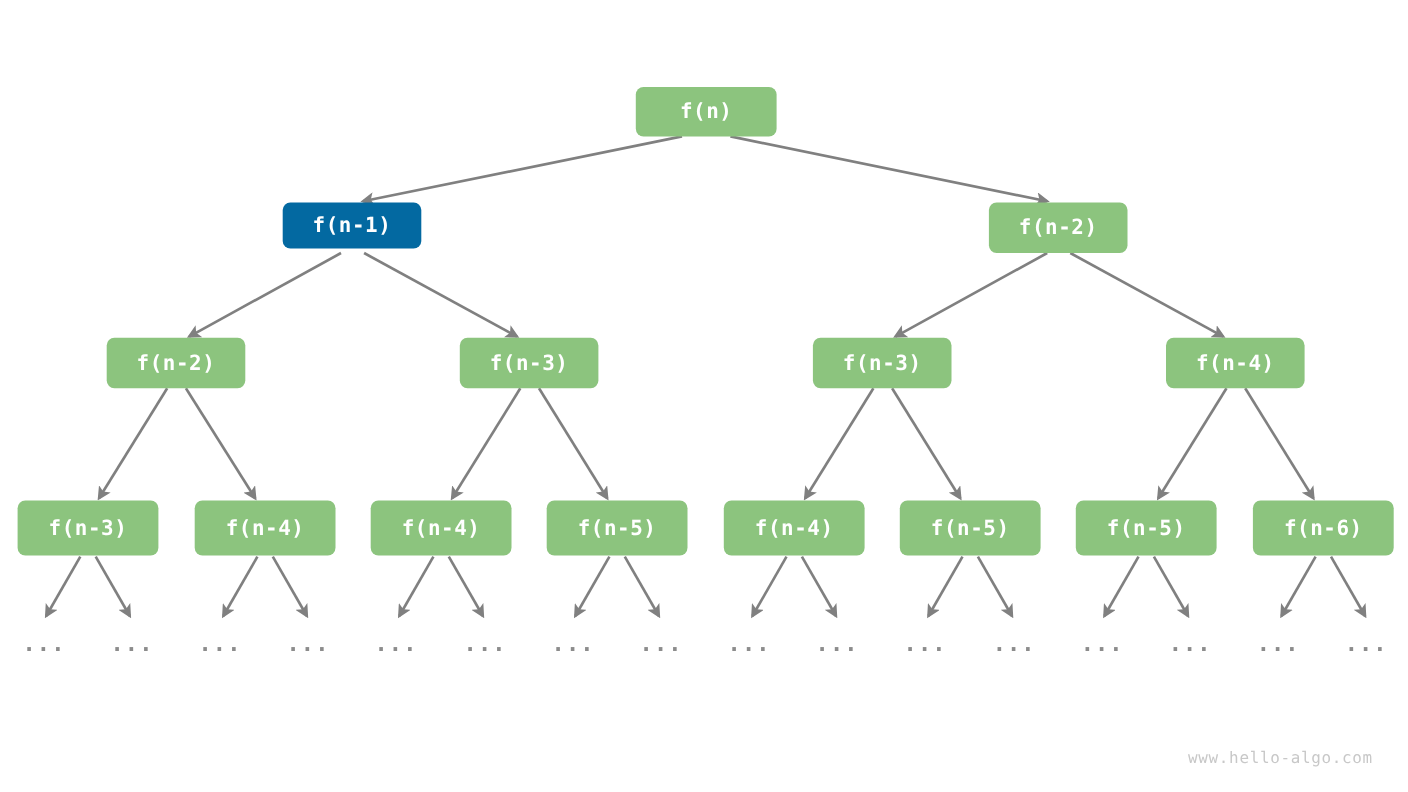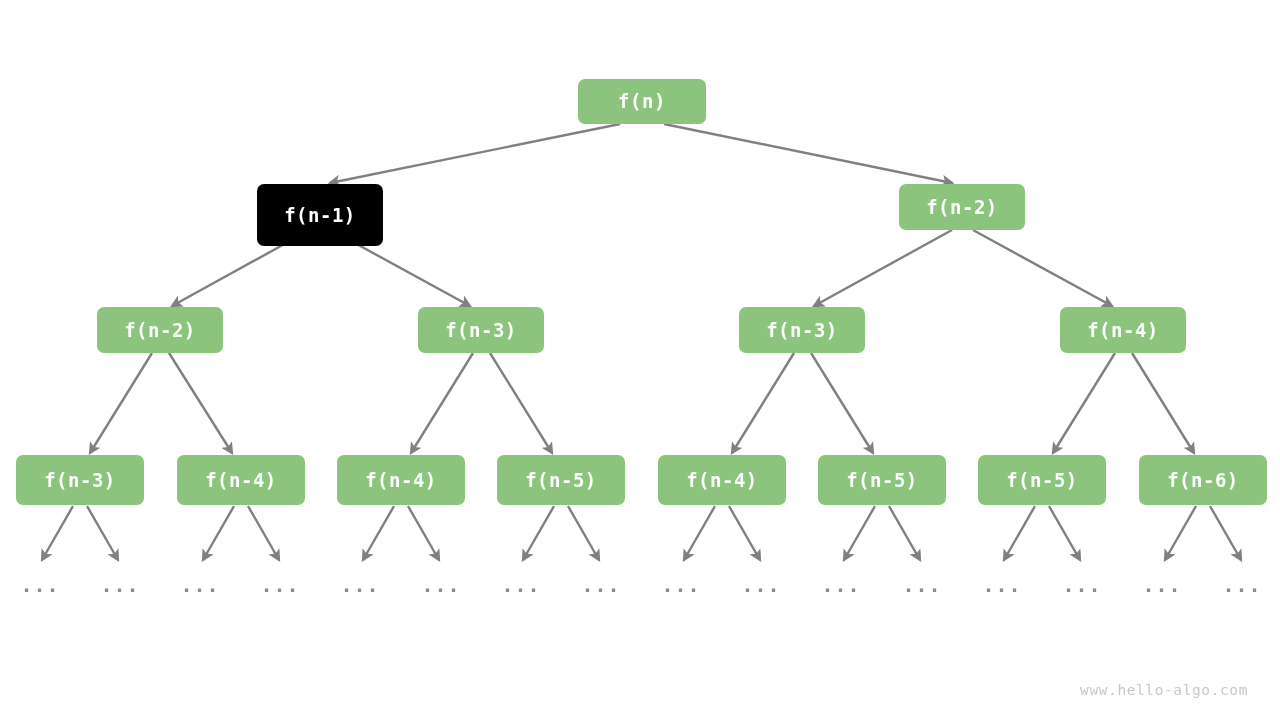--- a/index.html
+++ b/index.html
@@ -109,21 +109,21 @@
         <line x1="1049" y1="506" x2="1080" y2="560" stroke="#808080" stroke-width="2.4" stroke-linecap="butt" marker-end="url(#arrowhead)"></line>
         <line x1="1196" y1="506" x2="1165" y2="560" stroke="#808080" stroke-width="2.4" stroke-linecap="butt" marker-end="url(#arrowhead)"></line>
         <line x1="1210" y1="506" x2="1241" y2="560" stroke="#808080" stroke-width="2.4" stroke-linecap="butt" marker-end="url(#arrowhead)"></line>
       </g>
   </svg>
 
   <div id="nodes-layer">
       <div class="node-box" style="left: 578px; top: 78.5px; width: 128px; height: 45px; background: rgb(140, 196, 126); text-align: center;">
         <span class="node-label" style="color: rgb(255, 255, 255);">f(n)</span>
       </div>
-      <div class="node-box" style="left: 257px; top: 184px; width: 126px; height: 62px; background: #000000;">
+      <div class="node-box" style="left: 257px; top: 184px; width: 126px; height: 42px; background: #0369a1;">
         <span class="node-label" style="color: rgb(255, 255, 255);">f(n-1)</span>
       </div>
       <div class="node-box" style="left: 899px; top: 184px; width: 126px; height: 46px; background: rgb(140, 196, 126);">
         <span class="node-label" style="color: rgb(255, 255, 255);">f(n-2)</span>
       </div>
       <div class="node-box" style="left: 97px; top: 307px; width: 126px; height: 46px; background: rgb(140, 196, 126);">
         <span class="node-label" style="color: rgb(255, 255, 255);">f(n-2)</span>
       </div>
       <div class="node-box" style="left: 418px; top: 307px; width: 126px; height: 46px; background: rgb(140, 196, 126);">
         <span class="node-label" style="color: rgb(255, 255, 255);">f(n-3)</span>

